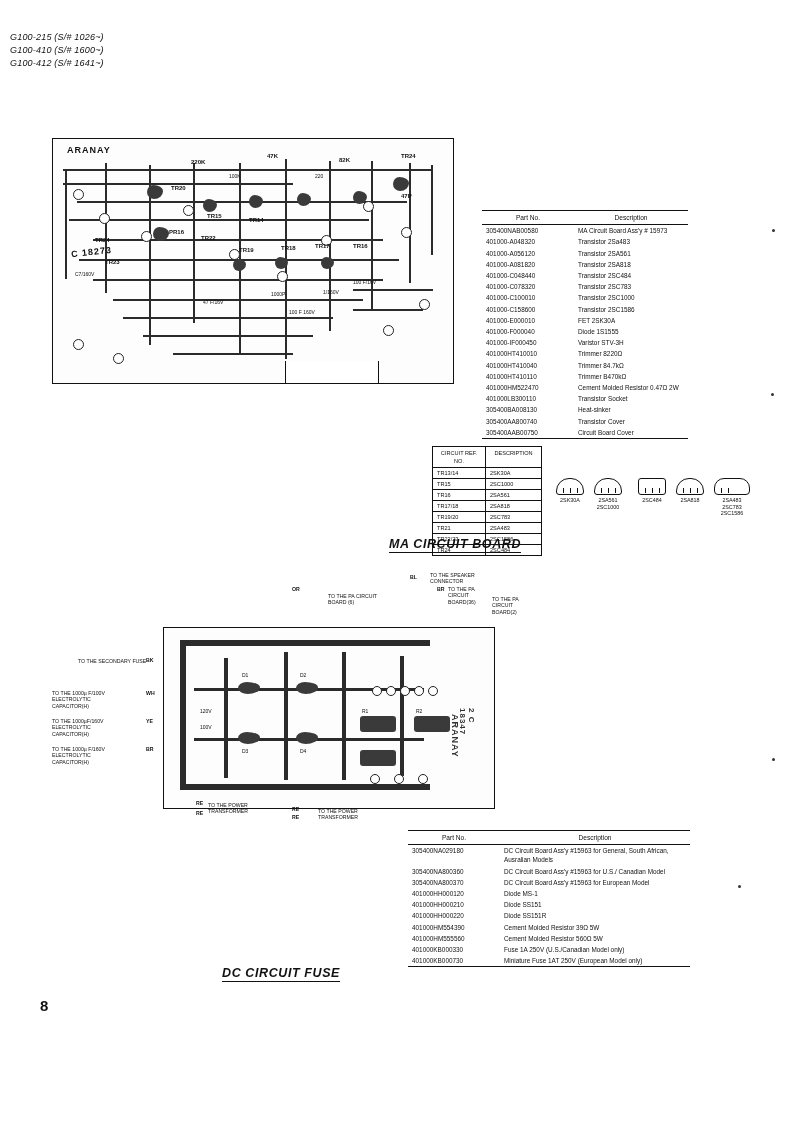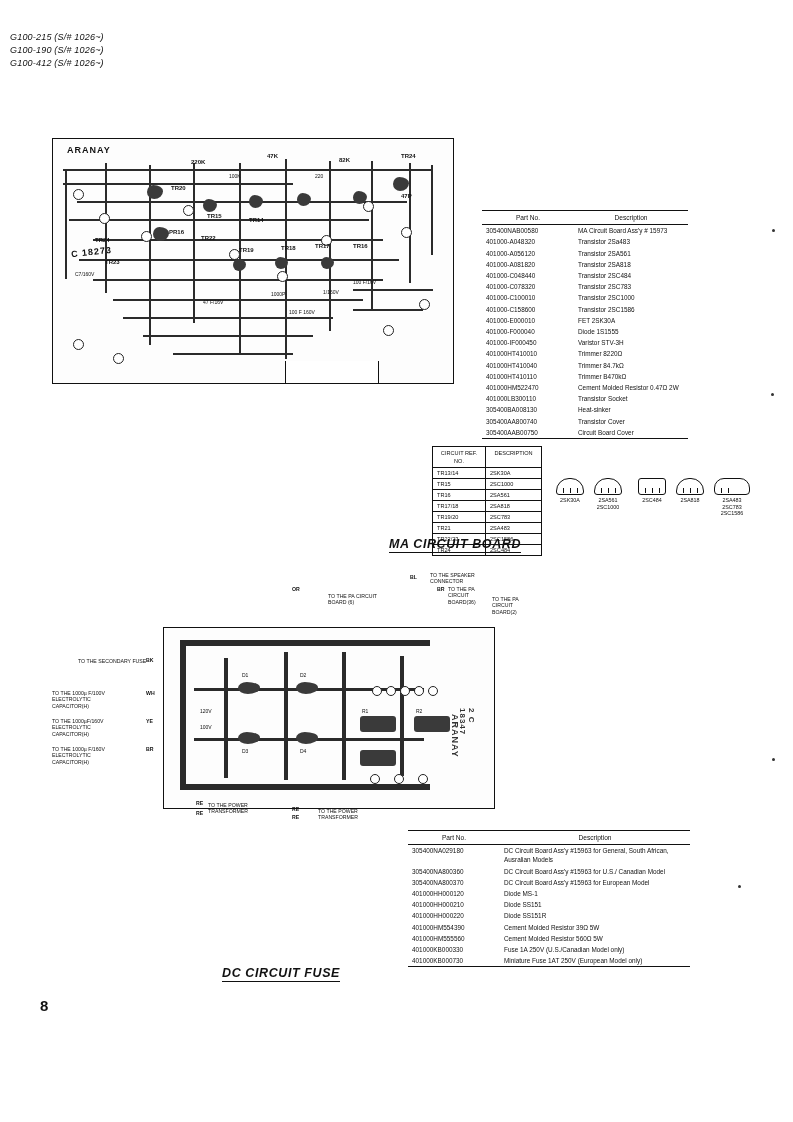--- a/index.html
+++ b/index.html
@@ -223,22 +223,22 @@
     color: #333;
   }
 </style>
 </head>
 <body>
 
 <div class="page">
 
   <div class="model-list">
     <div>G100-215 (S/# 1026~)</div>
-    <div>G100-190 (S/# 1026~)</div>
-    <div>G100-412 (S/# 1026~)</div>
+    <div>G100-410 (S/# 1600~)</div>
+    <div>G100-412 (S/# 1641~)</div>
   </div>
 
   <div class="board-ma">
 
     <div class="comp-label" style="left:14px; top:6px; font-size:9px; letter-spacing:1px;">ARANAY</div>
     <div class="comp-label" style="left:18px; top:108px; font-size:9px; letter-spacing:1px; transform:rotate(-6deg);">C 18273</div>
 
     <div class="trace" style="left:10px; top:30px; width:370px; height:2px;"></div>
     <div class="trace" style="left:10px; top:44px; width:230px; height:2px;"></div>
     <div class="trace" style="left:24px; top:62px; width:330px; height:2px;"></div>

